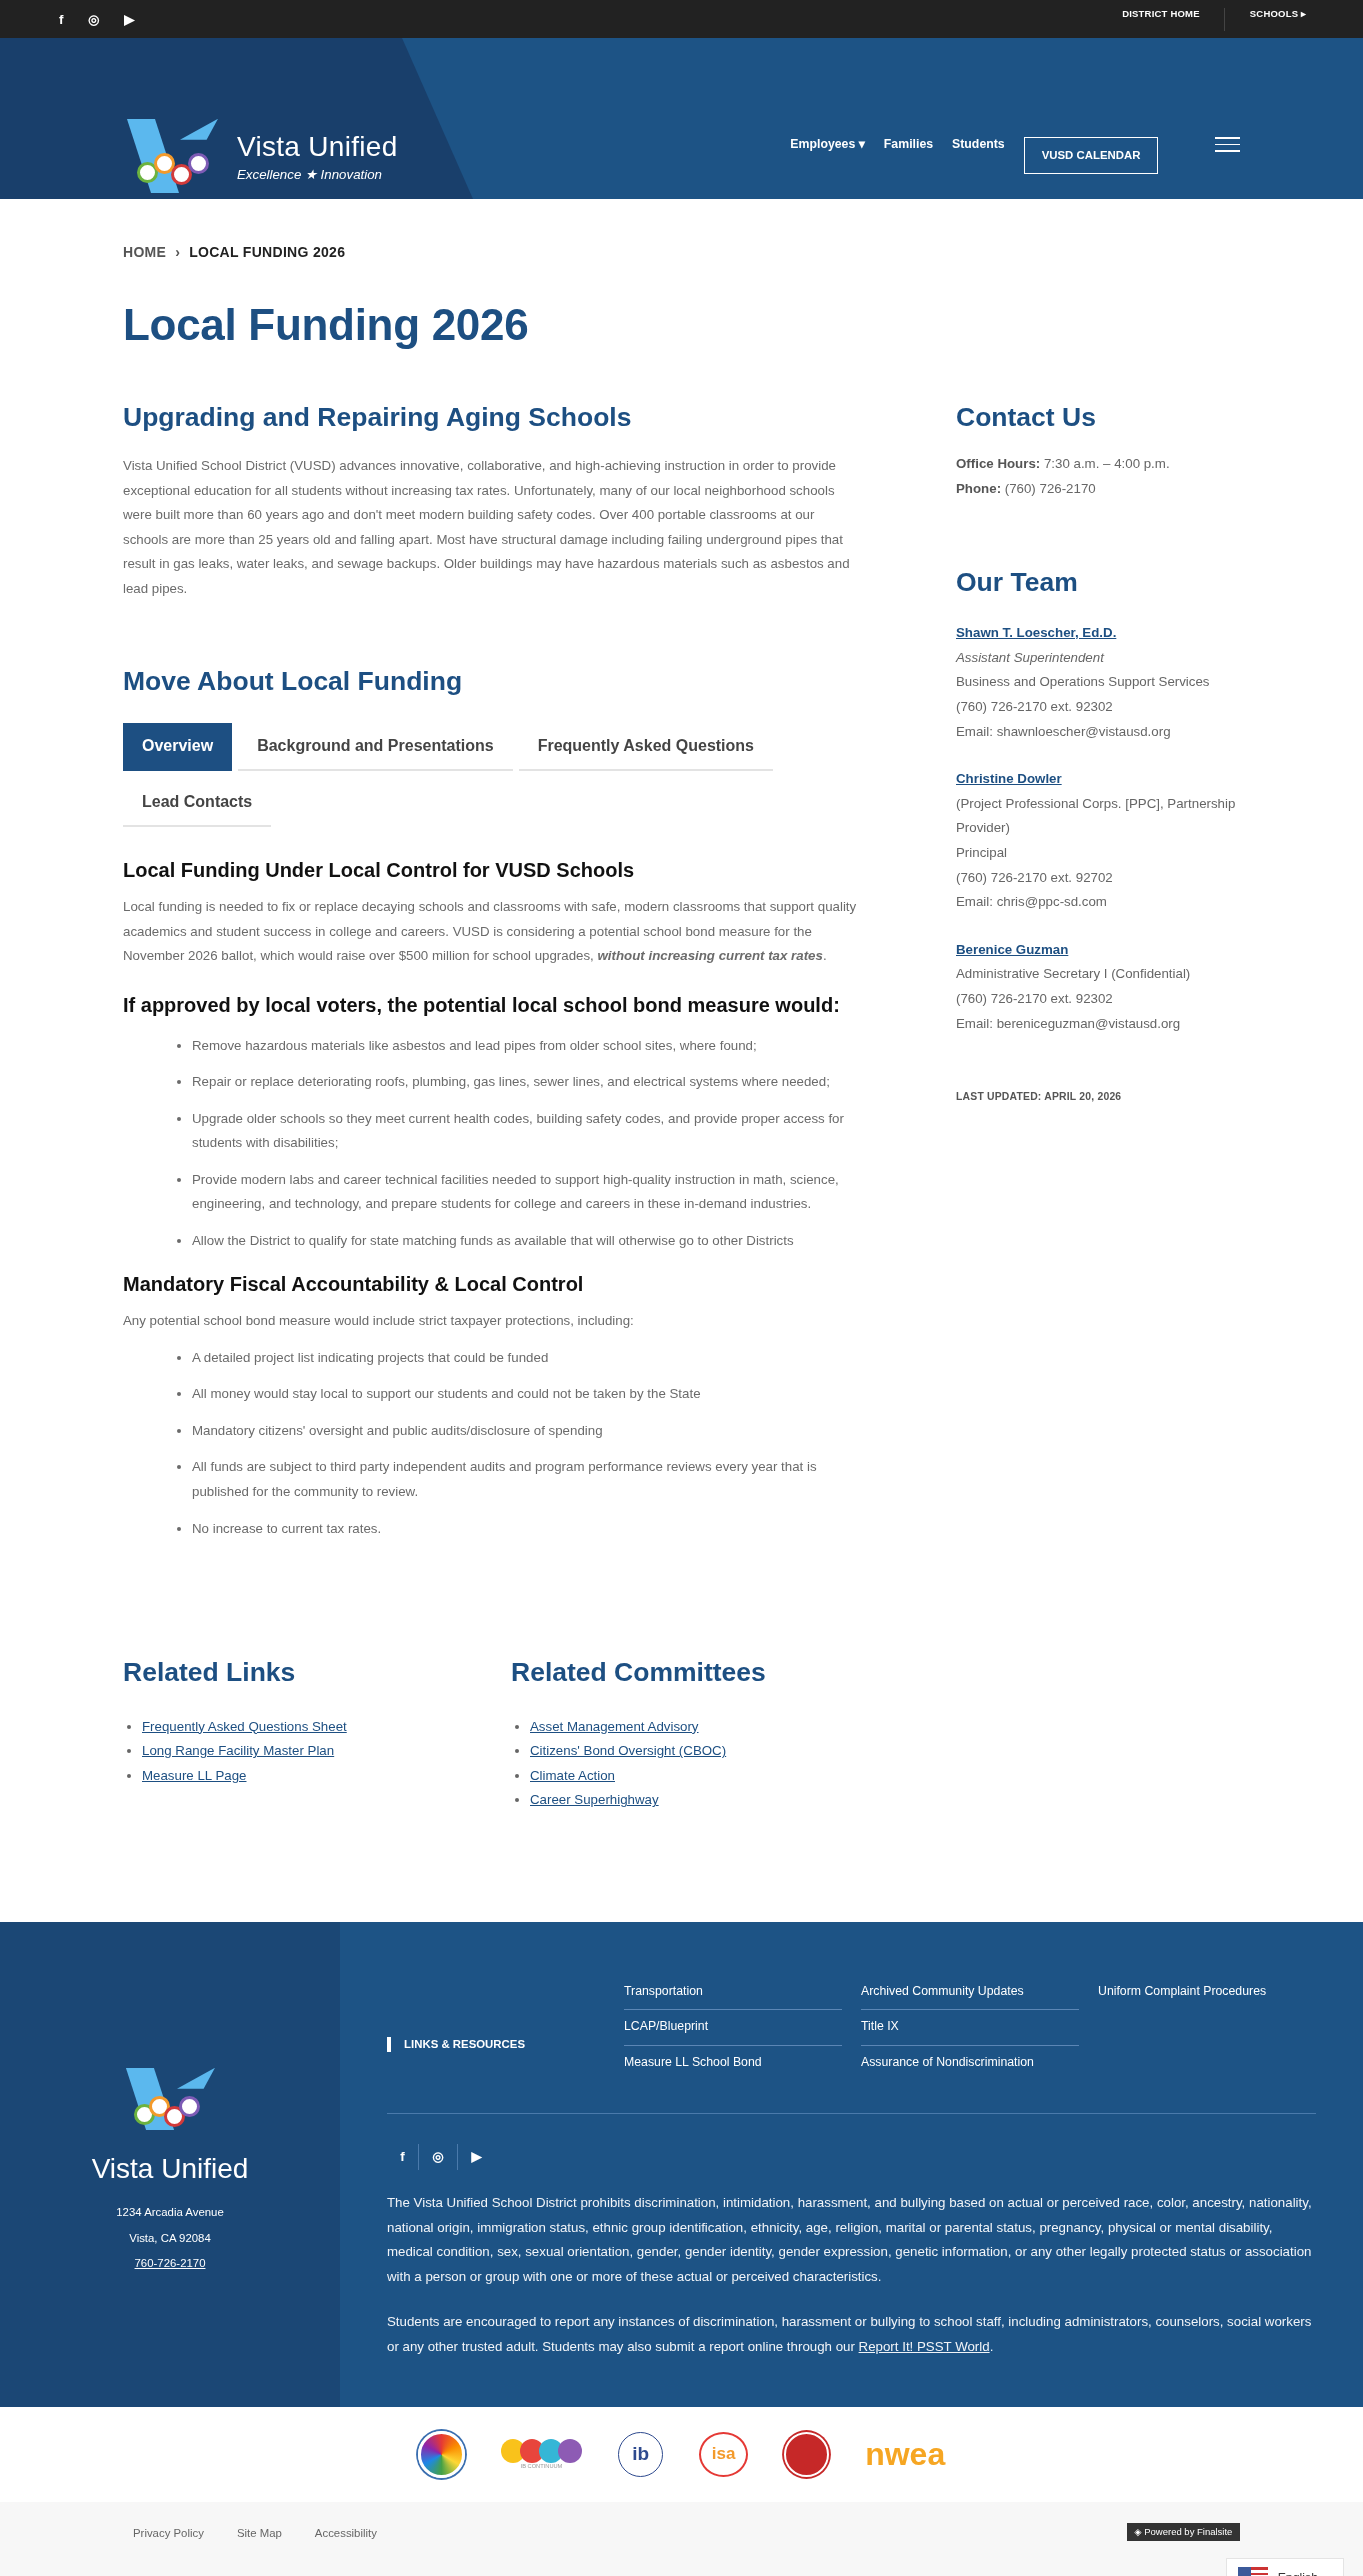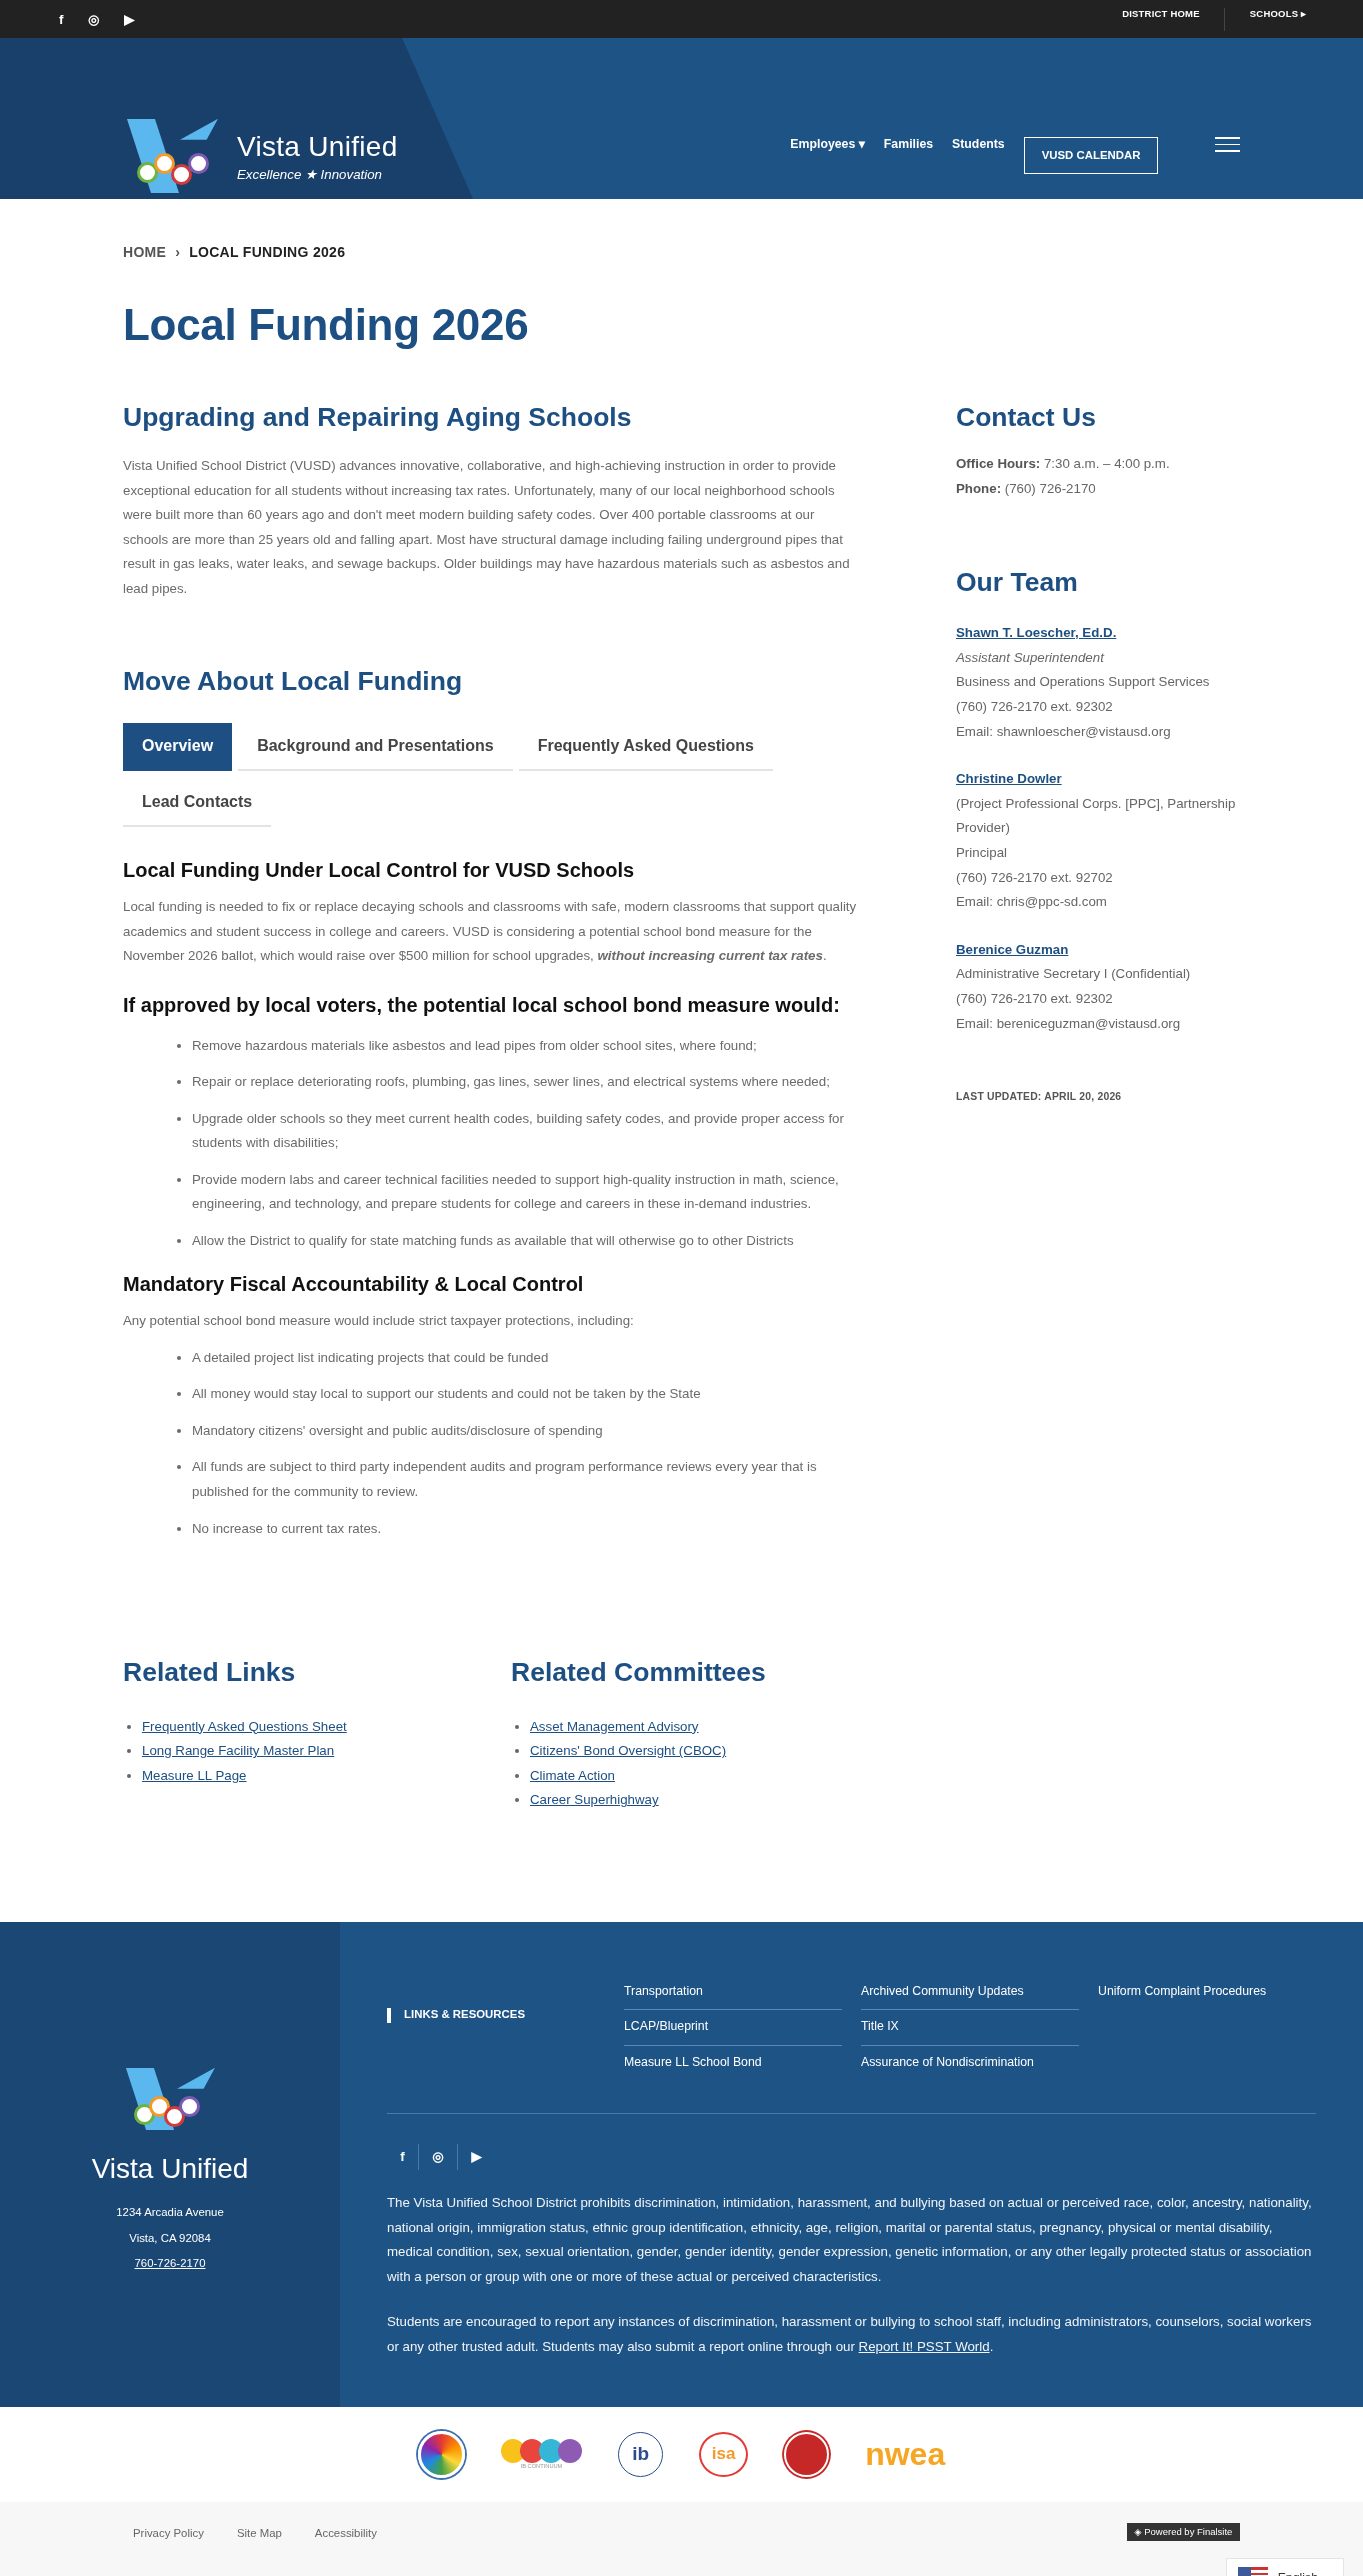--- a/index.html
+++ b/index.html
@@ -48,21 +48,21 @@
 .related .rcol{width:388px}
 .related ul{margin-top:26.5px;padding-left:19px;font-size:13.3px;line-height:24.6px}
 .related ul a{color:#1d4f82;text-decoration:underline}
 .footer{display:flex;background:#1d5385;color:#fff}
 .fleft{width:341px;background:#1b4775;text-align:center;padding-top:142px}
 .fleft .fname{font-size:28px;margin-top:17px}
 .fleft .addr{font-size:11.4px;font-weight:normal;line-height:25.6px;margin-top:15px}
 .fleft .addr a{text-decoration:underline}
 .fright{flex:1;padding:52px 47px 47px 47px}
 .links-row{display:flex;padding-bottom:32px;border-bottom:0.9px solid #4a7aab}
-.links-title{width:237px;font-size:11.4px;font-weight:bold;padding-top:34px;display:flex;align-items:flex-start;gap:13.3px}
+.links-title{width:237px;font-size:11.4px;font-weight:bold;padding-top:34px;display:flex;align-items:center;gap:13.3px}
 .links-title .bar{width:3.8px;height:15px;background:#fff}
 .lgrid{display:grid;grid-template-columns:218px 218px 218px;column-gap:19px}
 .lgrid div{font-size:12.3px;padding:9.5px 0 11.4px;border-bottom:0.9px solid #5b86b5}
 .lgrid div.nb{border-bottom:none}
 .fsocial{display:flex;margin-top:30px;align-items:center}
 .fsocial span{padding:5.7px 13.3px;border-right:0.9px solid #4a7aab;font-size:13.3px;font-weight:bold}
 .fsocial span:last-child{border-right:none}
 .disc{font-size:13.3px;line-height:24.6px;margin-top:21px;color:#f1f4f8}
 .disc a{text-decoration:underline}
 .partners{height:95px;display:flex;align-items:center;justify-content:center;gap:36px}

